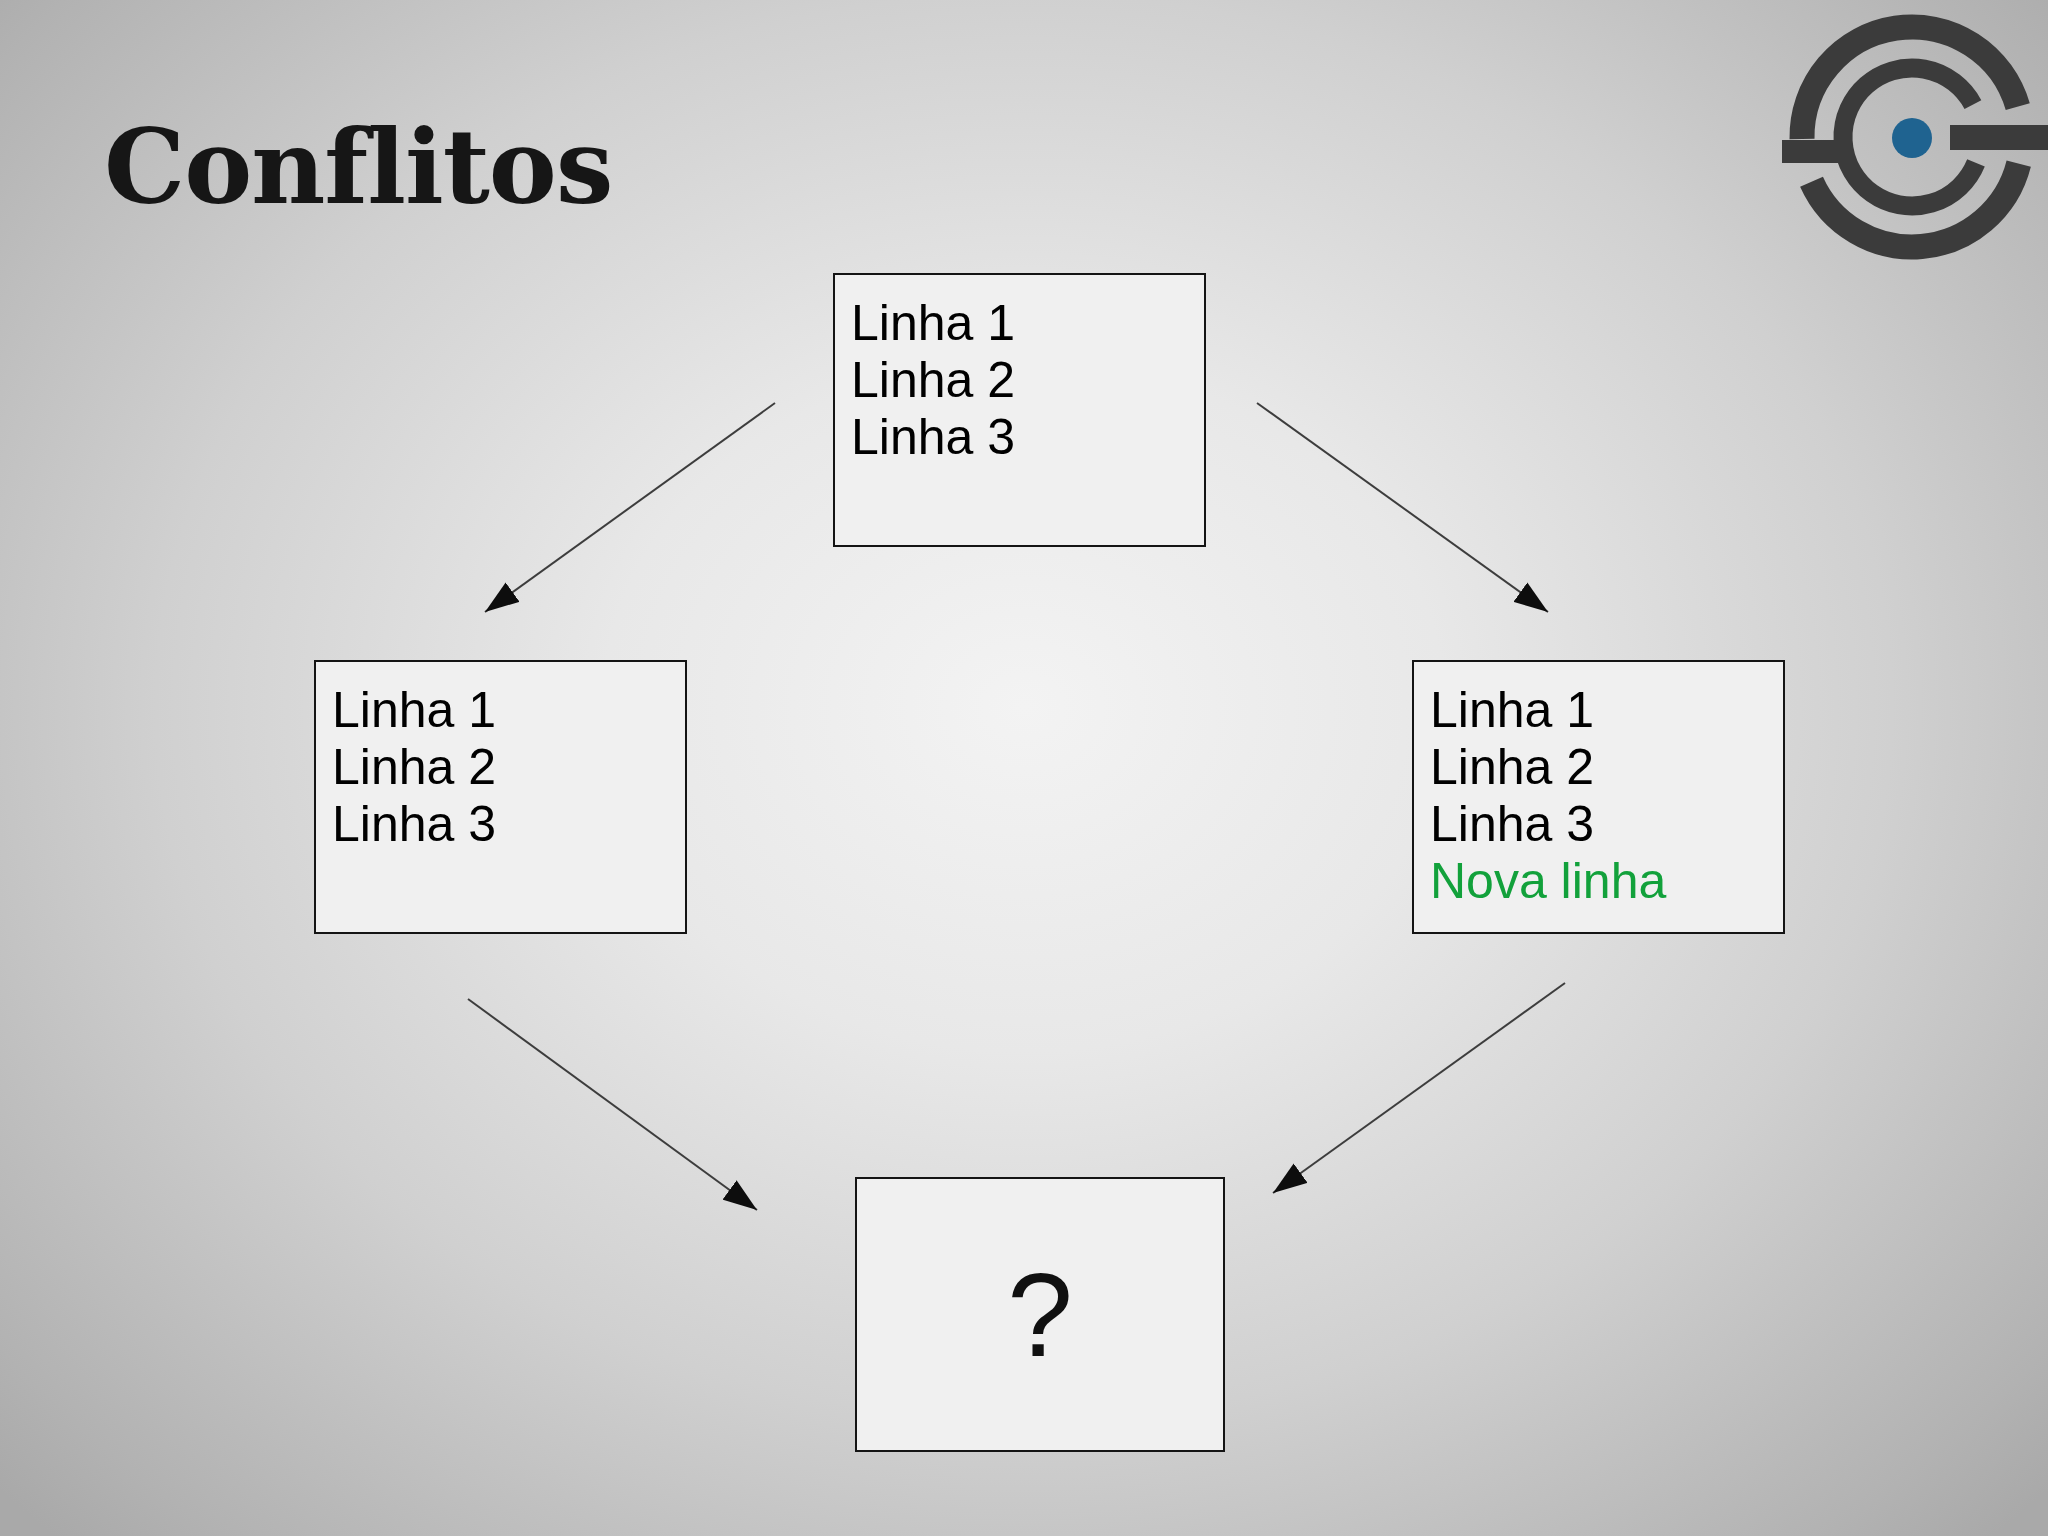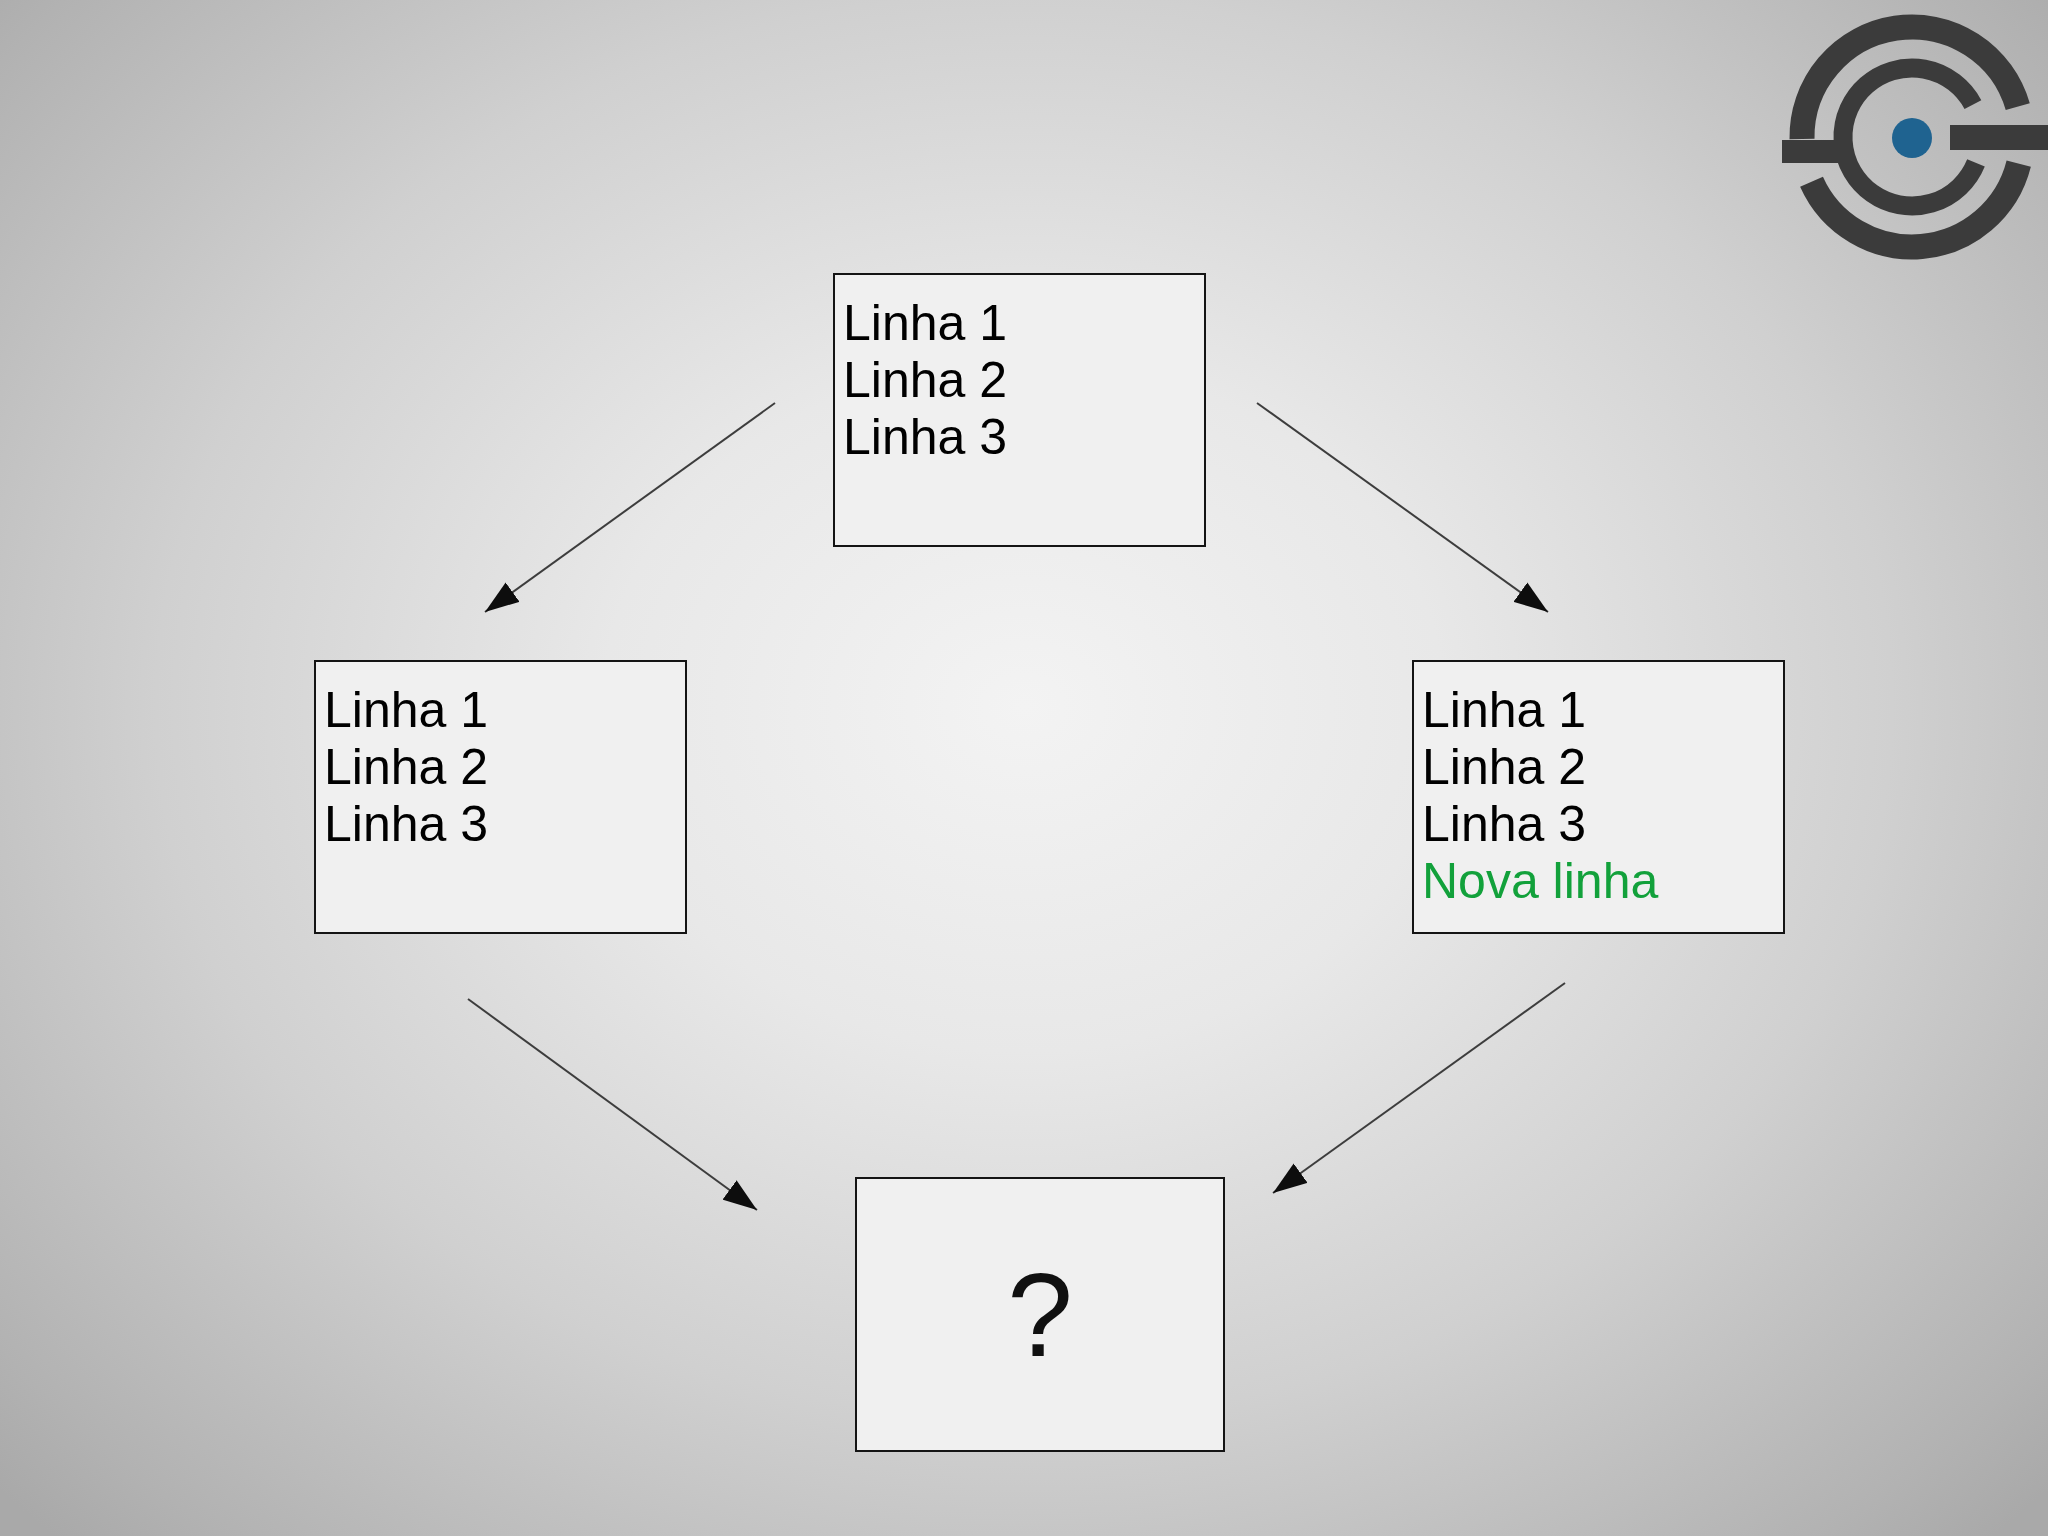--- a/index.html
+++ b/index.html
@@ -38,21 +38,21 @@
   .logo .bar  { fill: var(--logo-ring, #3b3b3b); }
   .logo .dot  { fill: var(--logo-dot, #1f6390); }
 
   .box {
     position: absolute;
     width: 373px;
     height: 274px;
     box-sizing: border-box;
     background: var(--box-fill, #f0f0f0);
     border: 2px solid var(--box-border, #141414);
-    padding: 20px 8px 0 8px;
+    padding: 20px 8px 0 16px;
     font-size: 50px;
     line-height: 57px;
     color: #000;
   }
   .box .line { white-space: nowrap; }
   .box .line.added { color: var(--added-line-green, #12a13b); }
 
   .box.base  { left: 833px;  top: 273px; }
   .box.left  { left: 314px;  top: 660px; }
   .box.right { left: 1412px; top: 660px; }
@@ -80,20 +80,21 @@
     fill: none;
     stroke: var(--arrow-line, #3d3d3d);
     stroke-width: 2;
   }
 </style>
 </head>
 <body>
 
 <div class="slide">
 
+  <h1 class="title">Conflitos</h1>
 
   <svg class="logo" viewBox="-130 -130 266 260" xmlns="http://www.w3.org/2000/svg">
 
     <path class="ring" stroke-width="25" d="M -109.98 1.92 A 110 110 0 0 1 105.75 -30.32"></path>
     <path class="ring" stroke-width="25" d="M 106.73 26.61 A 110 110 0 0 1 -100.48 44.73"></path>
 
     <path class="ring" stroke-width="19" d="M 60.92 -32.39 A 69 69 0 1 0 63.98 25.85"></path>
 
     <rect class="bar" x="-130" y="3" width="70" height="23"></rect>
     <rect class="bar" x="38" y="-12" width="98" height="25"></rect>

